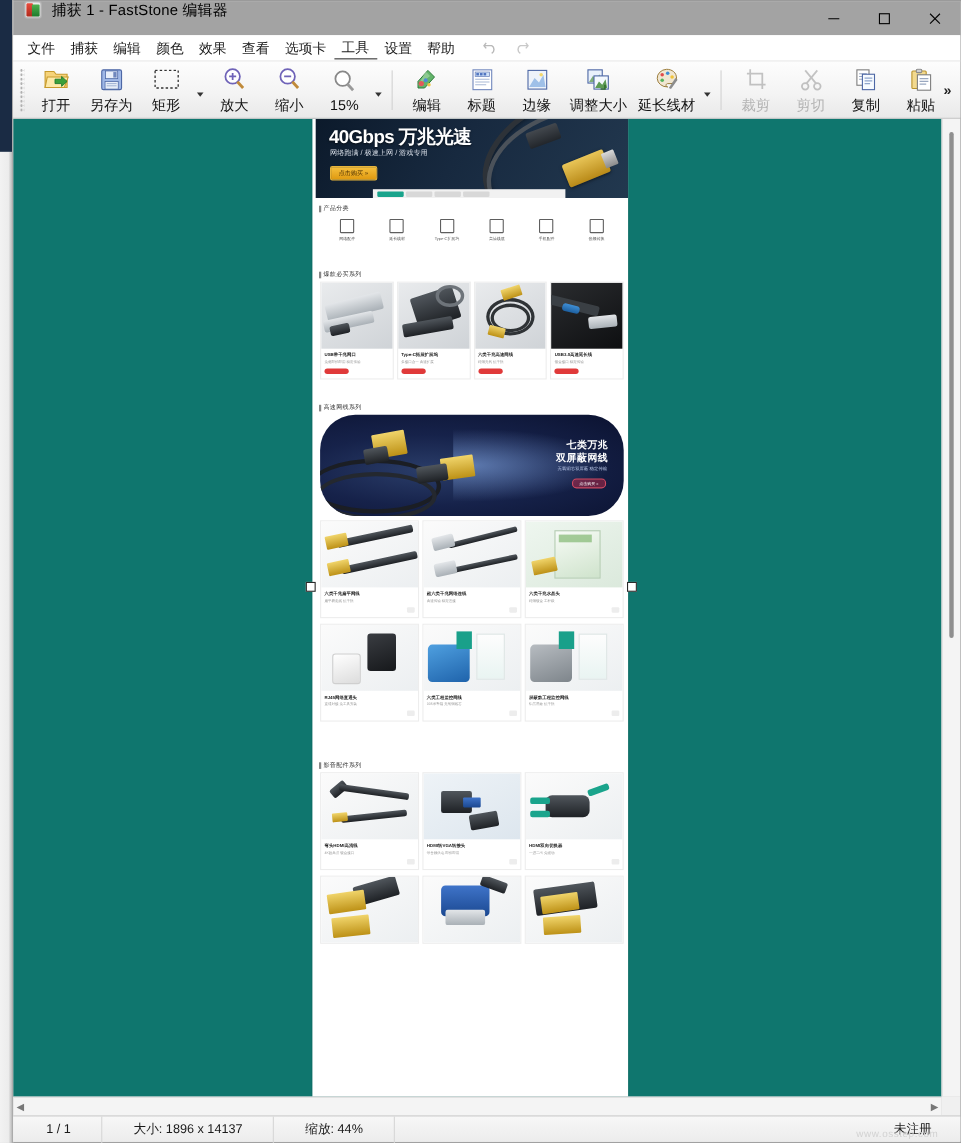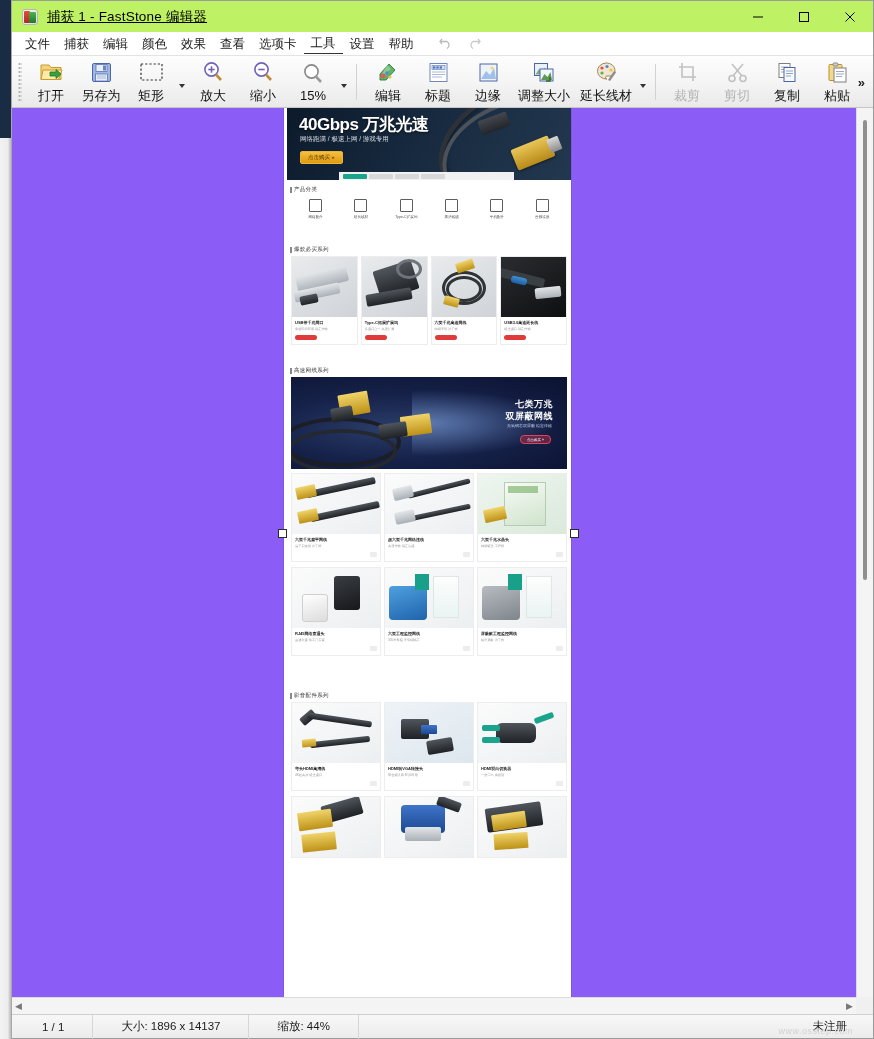--- a/index.html
+++ b/index.html
@@ -25,24 +25,23 @@
     position: absolute; left: 12px; top: 0;
     width: 862px; height: 1039px;
     background: #f0f0f0;
     border: 1px solid #9a9a9a;
     border-left: none;
     display: flex; flex-direction: column;
   }
 
   
   #titlebar {
-    height: 31px; background: #bef264;
-    display: flex; align-items: center;
+    height: 31px; background: #a3a3a3;
+    display: flex; align-items: flex-start;
     flex: 0 0 31px;
-    text-decoration: underline;
   }
   #app-icon {
     width: 16px; height: 16px; margin-left: 10px; margin-right: 9px;
     position: relative; flex: 0 0 16px;
   }
   #app-icon .ic-bg {
     position:absolute; inset:0; border-radius:3px;
     background: linear-gradient(135deg,#f7f7f7,#dcdcdc);
     border:1px solid #b5b5b5;
   }
@@ -142,21 +141,21 @@
     font-size: 15px; color:#333; position:relative; top:1px;
     margin-left: 2px; border-radius:2px 2px 0 0;
   }
 
   
   #canvas-wrap {
     flex: 1 1 auto; position:relative; background:#c9c9c9; overflow:hidden;
   }
   #canvas {
     position:absolute; left:0; top:0; right:17px; bottom:17px;
-    background:#8b5cf6; overflow:hidden;
+    background:#0f766e; overflow:hidden;
   }
   #page {
     position:absolute; left: 272px; top: 0; width: 287px; height: 100%;
     background:#ffffff;
     box-shadow: 0 0 0 1px rgba(0,0,0,.07);
     overflow:hidden;
   }
   
   .sel-handle {
     position:absolute; width:9px; height:9px; background:#ffffff;
@@ -301,20 +300,21 @@
     position:absolute; background: linear-gradient(180deg,#3f8fd6,#1d5f9f); border-radius:3px;
   }
   .ring-cable {
     position:absolute; border-radius:50%; border:3px solid #2f3336;
   }
 
   
   #cat7 {
     margin: 0 4px 4px; height:92px; position:relative; overflow:hidden;
     background: radial-gradient(ellipse at 35% 55%, #2a3d69 0%, #16224a 45%, #0b1230 100%);
+    border-radius: 32px;
   }
   #cat7 .t1 { position:absolute; right:14px; top:21px; font-size:9px; font-weight:bold; color:#fff; letter-spacing:.5px;}
   #cat7 .t2 { position:absolute; right:14px; top:33px; font-size:9px; font-weight:bold; color:#fff; letter-spacing:.5px;margin-left:16px;}
   #cat7 .t3 { position:absolute; right:15px; top:46px; font-size:4px; color:#b9c6e6;}
   #cat7 .bt { position:absolute; right:16px; top:58px; padding:1.5px 6px; font-size:3.6px; color:#fff;
               border:1px solid #d04a63; border-radius:4px; background:rgba(190,40,70,.5);}
   #cat7 .flare {
     position:absolute; left:44%; top:8%; width:60%; height:84%;
     background: radial-gradient(ellipse at 10% 50%, rgba(150,190,255,.5), rgba(40,70,150,0) 60%);
   }

